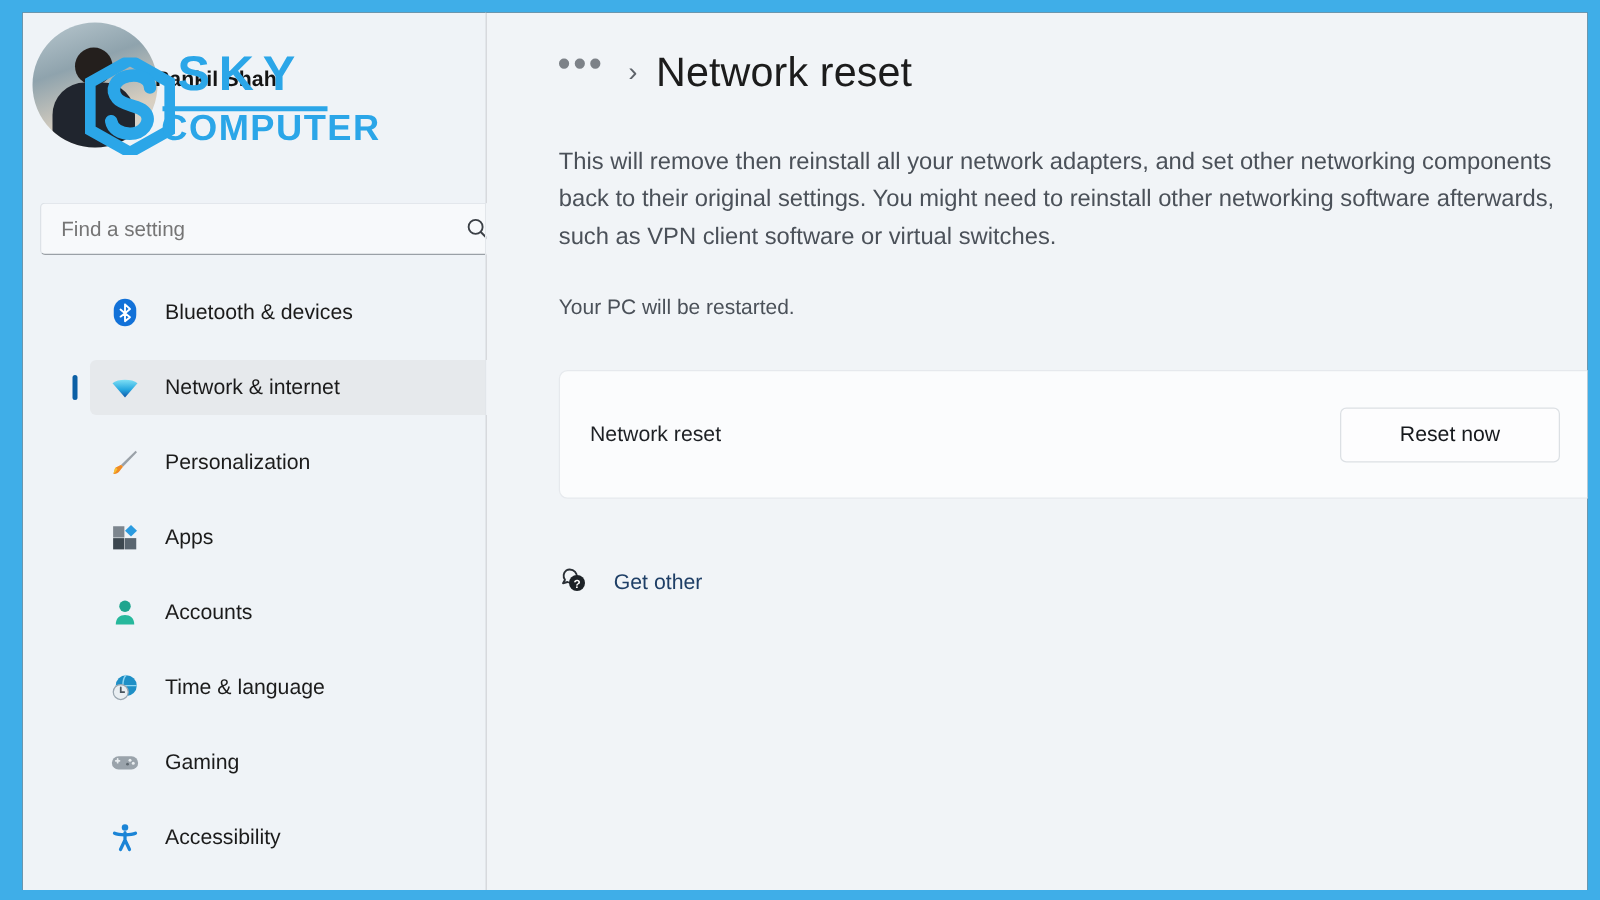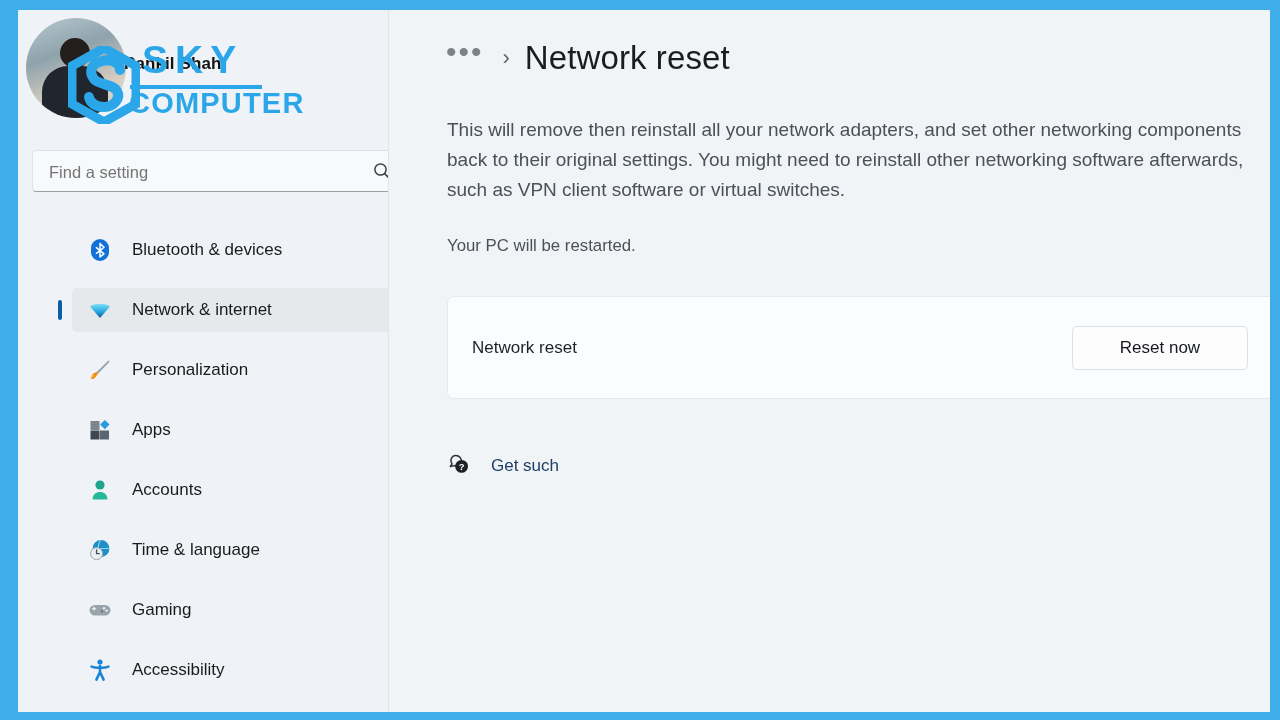--- a/index.html
+++ b/index.html
@@ -108,21 +108,21 @@
     font-size: 29px;
     font-weight: bold;
     color: #2BA6E8;
     letter-spacing: 1.2px;
     line-height: 1;
   }
 
   
   #search-box {
     position: absolute;
-    left: 14px; top: 140px;
+    left: 14px; top: 152px;
     width: 374px; height: 42px;
     box-sizing: border-box;
     background: #F7F9FB;
     border: 1px solid #DDE2E7;
     border-bottom: 1px solid #9aa0a6;
     border-radius: 4px;
   }
   #search-input {
     position: absolute;
     left: 14px; top: 0;
@@ -427,20 +427,20 @@
         <span id="reset-card-label">Network reset</span>
         <button id="reset-now-button">Reset now</button>
       </div>
 
       <div class="help-link" id="get-help-link">
         <svg class="help-icon" viewBox="0 0 26 26">
           <path d="M6.2 3.2 C3.6 5.2 3.2 8.6 5 10.8 L3.4 13.6 L7 12.6 C10.2 14 13.8 12.2 14.4 9 C15 5.6 12.2 2.6 8.8 2.6 C7.8 2.6 6.9 2.8 6.2 3.2 Z" fill="none" stroke="#2a2f35" stroke-width="1.5" stroke-linejoin="round"></path>
           <circle cx="14.6" cy="13.4" r="6.4" fill="#1d2227"></circle>
           <text x="14.6" y="17.4" font-family="Liberation Sans, sans-serif" font-size="9.4" font-weight="bold" fill="#ffffff" text-anchor="middle">?</text>
         </svg>
-        <span class="help-label">Get such</span>
+        <span class="help-label">Get other</span>
       </div>
 
 
     </div>
 
   </div>
 </div>
 
 </body></html>

